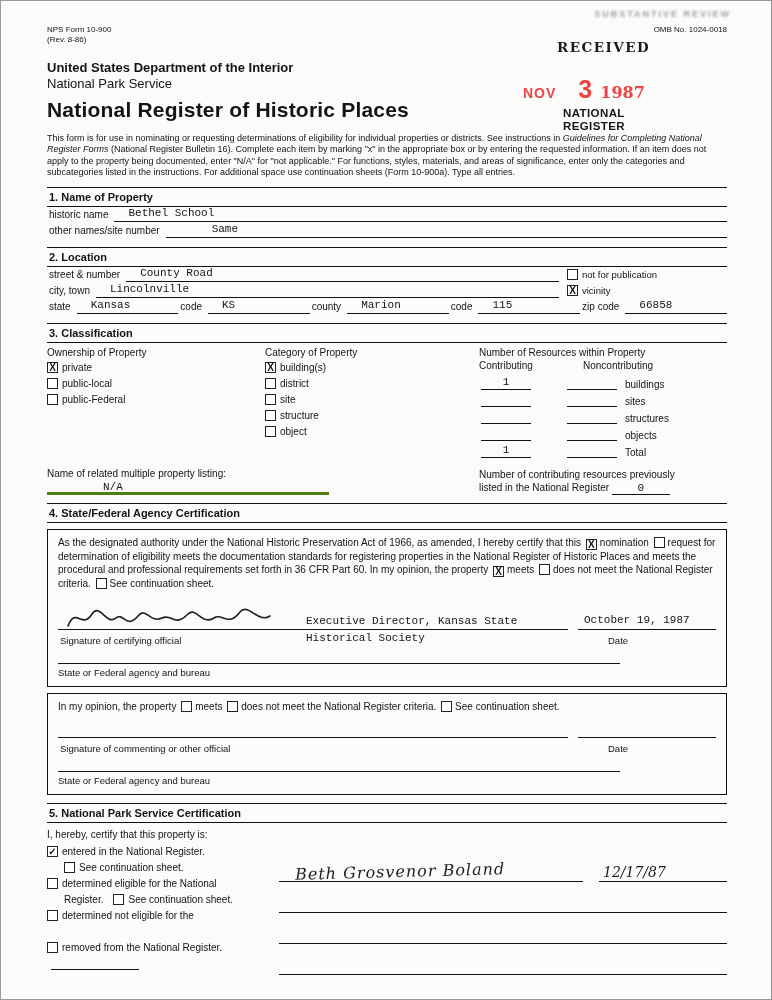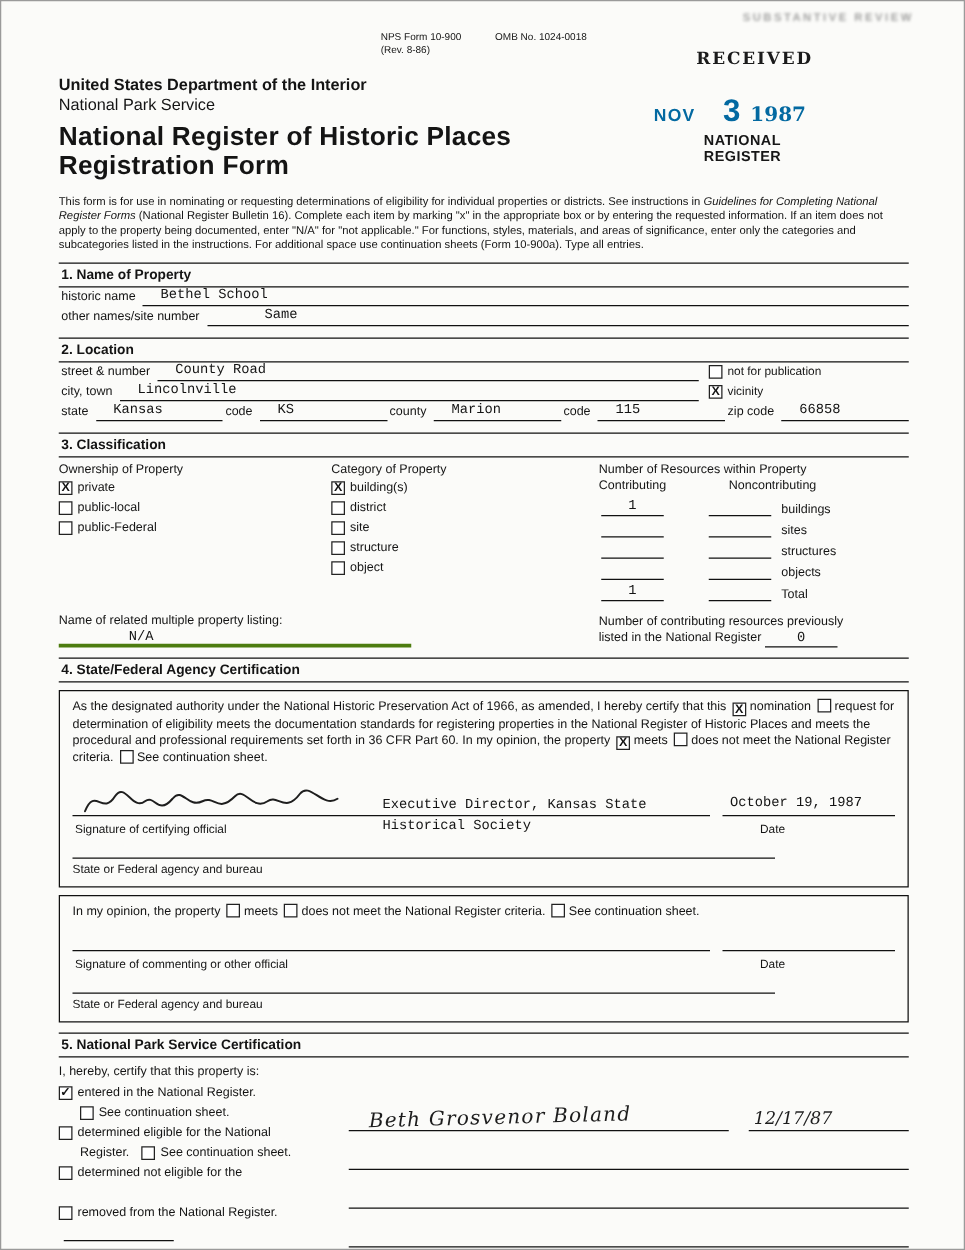--- a/index.html
+++ b/index.html
@@ -7,30 +7,30 @@
   .page {
     width:772px; height:1000px; background:#fbfbf9; position:relative;
     font-family:"Liberation Sans", sans-serif; color:#141414; overflow:hidden;
     border:1px solid #9a9a9a; margin:0 auto;
   }
   .content { padding:24px 44px 0 46px; }
   .mono { font-family:"Liberation Mono","DejaVu Sans Mono",monospace; font-size:11px; }
   .hand { font-family:"DejaVu Serif", serif; font-style:italic; color:#1d1d1d; }
 
   
-  .topmeta { display:flex; justify-content:center; font-size:8px; line-height:9.5px;gap:27px; }
+  .topmeta { display:flex; justify-content:space-between; font-size:8px; line-height:9.5px;gap:27px; }
   .omb { font-size:8px; }
 
   
   .smudge { position:absolute; top:8px; right:40px; font-size:9px; letter-spacing:2px;
             color:#555; opacity:.55; filter:blur(1.1px); font-weight:bold; }
   .received { position:absolute; top:38px; left:556px; font-family:"DejaVu Serif",serif;
               font-weight:bold; font-size:13.5px; letter-spacing:1.5px; color:#1b1b1b; }
   .datestamp { position:absolute; top:74px; left:522px; display:flex; align-items:baseline;
-               font-weight:bold; color:#0369a1; }
+               font-weight:bold; color:#ef4444; }
   .datestamp .m { font-size:14px; letter-spacing:1px; }
   .datestamp .d { font-size:25px; margin:0 8px 0 22px; }
   .datestamp .y { font-size:16px; font-family:"DejaVu Serif",serif; }
   .natreg { position:absolute; top:106px; left:562px; font-weight:bold; font-size:11.5px;
             line-height:13px; letter-spacing:.4px; color:#161616; }
 
   .dept { margin-top:16px; font-size:13px; font-weight:bold; }
   .svc  { font-size:13px; margin-top:1px; }
   .title { margin-top:7px; font-size:21px; line-height:23px; font-weight:bold; letter-spacing:.2px; }
   .instructions { margin-top:12px; font-size:9px; line-height:11.4px; max-width:682px; }
@@ -131,21 +131,20 @@
         <div>NPS Form 10-900</div>
         <div>(Rev. 8-86)</div>
       </div>
       <div class="omb">OMB No. 1024-0018</div>
     </div>
 
     <div class="dept">United States Department of the Interior</div>
     <div class="svc">National Park Service</div>
     <div class="title">
       <span>National Register of Historic Places</span><br>
-      <span>Registration Form</span>
     </div>
 
     <p class="instructions"><span>This form is for use in nominating or requesting determinations of eligibility for individual properties or districts. See instructions in </span><i>Guidelines for Completing National Register Forms</i><span> (National Register Bulletin 16). Complete each item by marking "x" in the appropriate box or by entering the requested information. If an item does not apply to the property being documented, enter "N/A" for "not applicable." For functions, styles, materials, and areas of significance, enter only the categories and subcategories listed in the instructions. For additional space use continuation sheets (Form 10-900a). Type all entries.</span></p>
 
     <div class="sec">
       <div class="sec-title">1. Name of Property</div>
       <div class="frow">
         <span class="flbl">historic name</span>
         <span class="fill"><span class="mono">Bethel School</span></span>
       </div>

